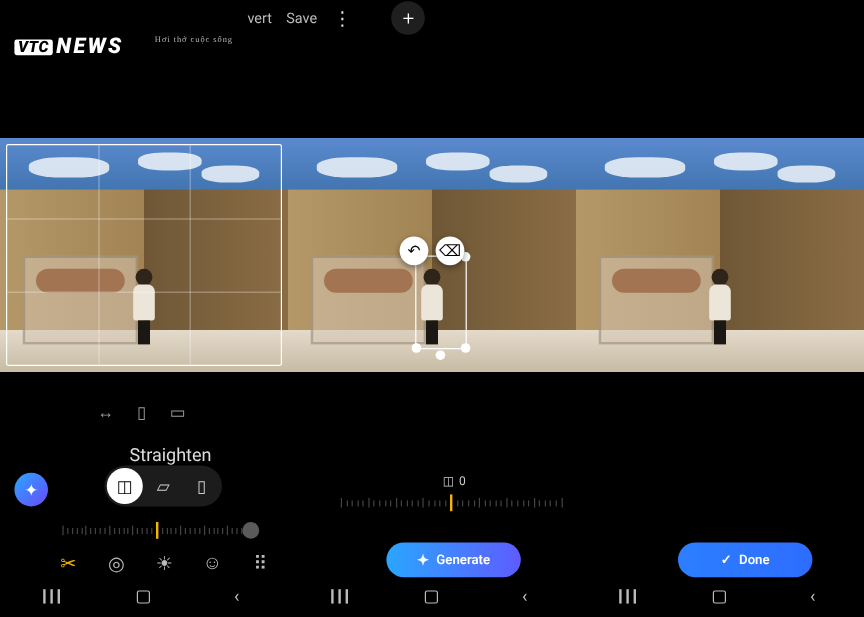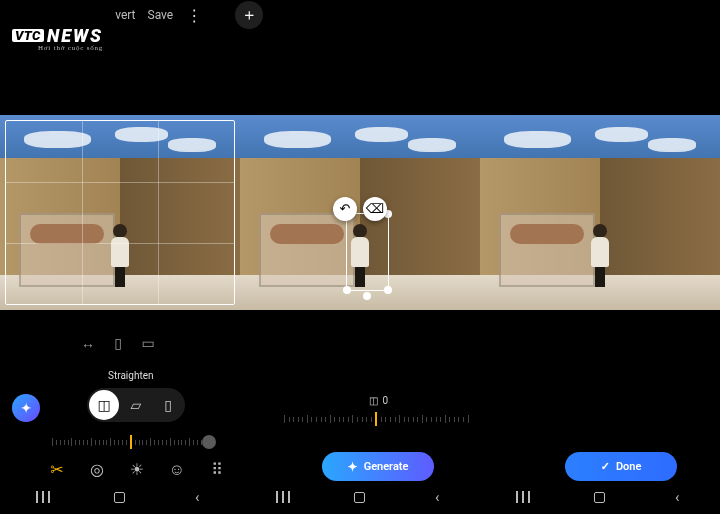--- a/index.html
+++ b/index.html
@@ -1,21 +1,21 @@
 <!DOCTYPE html>
 <html><head>
 <meta charset="utf-8">
 <style>
   * { margin: 0; padding: 0; box-sizing: border-box; }
   html, body { width: 720px; height: 514px; background: #000; color: #fff; font-family: -apple-system, BlinkMacSystemFont, "Segoe UI", Roboto, sans-serif; overflow: hidden; }
   .app { position: relative; width: 100%; height: 100%; }
 
   
   .topbar { display:flex; align-items:center; gap:12px; padding:4px 10px 4px 12px; height:30px; }
-  .logo-wrap { display:flex; flex-direction:column; line-height:1;margin-top:48px; }
+  .logo-wrap { display:flex; flex-direction:row; line-height:1;margin-top:48px; }
   .logo-main { font-weight:800; font-size:18px; letter-spacing:0.5px; display:flex; align-items:center; gap:3px; }
   .logo-chip { background:#fff; color:#000; font-weight:900; font-style:italic; font-size:13px; padding:0 3px; border-radius:2px; }
   .logo-news { font-style:italic; font-weight:900; font-size:18px; letter-spacing:2px; }
   .logo-sub { font-size:7px; color:#bbb; letter-spacing:0.8px; margin-top:0; margin-left:26px;font-family:Liberation Serif, serif; }
   .revert, .save { font-size:12px; color:#bcbcbc; }
   .kebab { width:18px; height:18px; display:flex; align-items:center; justify-content:center; color:#ddd; font-size:16px; }
   .circle-btn { width:28px; height:28px; border-radius:50%; background:#1f1f1f; display:flex; align-items:center; justify-content:center; color:#fff; font-size:16px; margin-left:20px; }
 
   
   .panels { position:absolute; top:115px; left:0; width:100%; height:195px; display:flex; gap:0; }
@@ -45,21 +45,21 @@
   .fbtn { width:24px; height:24px; border-radius:50%; background:#fff; color:#000; display:flex; align-items:center; justify-content:center; font-size:13px; box-shadow:0 2px 5px rgba(0,0,0,0.4); }
 
   
   .p1-tools { position:absolute; left:80px; top:335px; display:flex; gap:14px; color:#9a9a9a; font-size:14px; }
   .p1-tools span { width:16px; height:16px; display:flex; align-items:center; justify-content:center; }
 
   
   .ai-btn { position:absolute; left:12px; top:394px; width:28px; height:28px; border-radius:50%; background:linear-gradient(135deg,#2aa6ff,#6a4aff); display:flex; align-items:center; justify-content:center; color:#fff; font-size:14px; }
 
   
-  .straighten-label { position:absolute; left:108px; top:370px; font-size:10px; color:#ddd; }
+  .straighten-label { position:absolute; left:108px; top:370px; font-size:15px; color:#ddd; }
   .tool-pills { position:absolute; left:87px; top:388px; display:flex; align-items:center; gap:4px; }
   .pill-group { display:flex; background:#1c1c1c; border-radius:20px; padding:2px; gap:2px; }
   .pill-item { width:30px; height:30px; border-radius:50%; display:flex; align-items:center; justify-content:center; color:#ccc; font-size:14px; }
   .pill-item.active { background:#fff; color:#000; }
 
   
   .ruler { position:absolute; height:14px; display:flex; align-items:center; justify-content:center; }
   .ruler.r1 { left:52px; top:435px; width:158px; }
   .ruler-track { position:absolute; inset:0; display:flex; justify-content:space-between; align-items:center; }
   .tick { width:1px; background:#444; }

